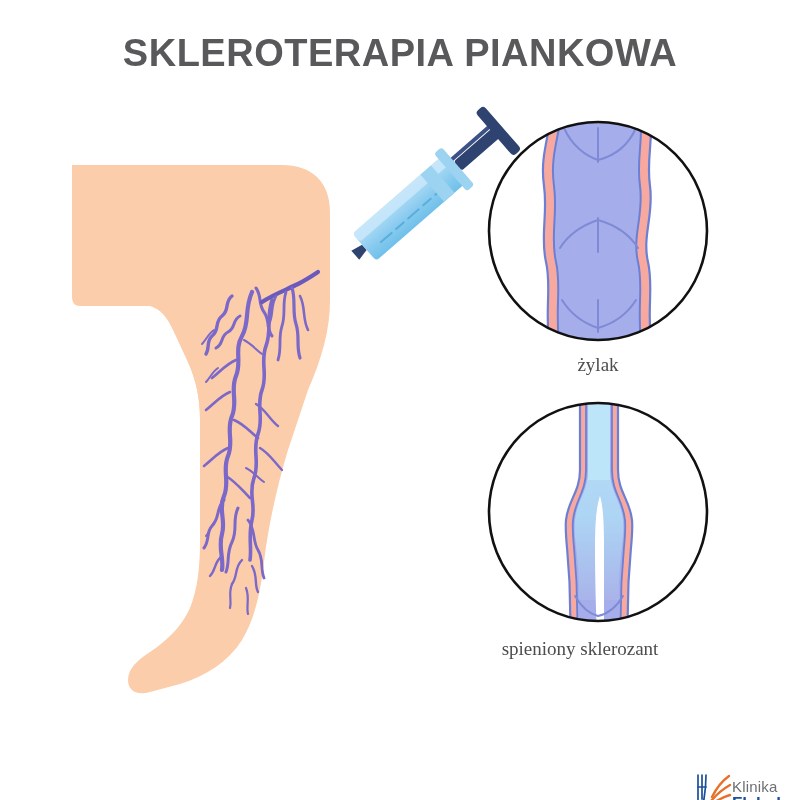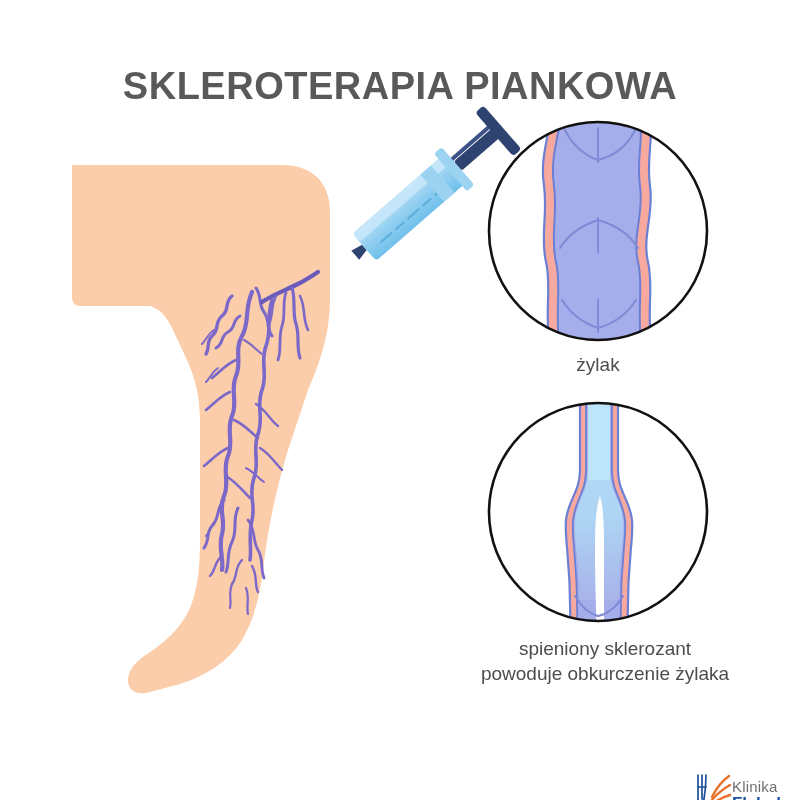--- a/index.html
+++ b/index.html
@@ -25,52 +25,51 @@
     left: 0;
     top: 32px;
     width: 800px;
     text-align: center;
     font-size: 38px;
     font-weight: bold;
     letter-spacing: 0.5px;
     color: #59595b;
     font-family: "Liberation Sans", sans-serif;
     white-space: nowrap;
-    margin-top: 33px;
   }
 
   
   .stage {
     position: absolute;
     left: 0;
     top: 0;
     width: 800px;
     height: 800px;
   }
   .stage svg {
     display: block;
   }
 
   
   .caption {
     position: absolute;
     text-align: center;
     color: #4d4d4f;
-    font-family: Liberation Sans, sans-serif;
+    font-family: Liberation Serif, serif;
     font-size: 19px;
     line-height: 1.32;
     white-space: nowrap;
   }
   .caption-top {
     left: 448px;
     top: 352px;
     width: 300px;
   }
   .caption-bottom {
-    left: 430px;
+    left: 405px;
     top: 636px;
     width: 350px;
   }
   .caption-line { display: block; }
 
   
   .logo {
     position: absolute;
     left: 692px;
     top: 729px;
@@ -335,21 +334,20 @@
       </g>
     </svg>
   </div>
 
   <div class="caption caption-top">
     <span class="caption-line">żylak</span>
   </div>
 
   <div class="caption caption-bottom">
     <span class="caption-line">spieniony sklerozant</span>
-    <span class="caption-line">powoduje obkurczenie żylaka</span>
   </div>
 
   <div class="logo">
     <div class="logo-mark">
       <svg width="40" height="56" viewBox="0 0 40 56" xmlns="http://www.w3.org/2000/svg">
 
         <g fill="none" stroke="#e8702a" stroke-width="2.4" stroke-linecap="round">
           <path d="M 20 26 C 24 18 30 10 37 5"></path>
           <path d="M 19 30 C 24 24 31 18 38 14"></path>
           <path d="M 18 34 C 24 30 31 26 38 24"></path>

